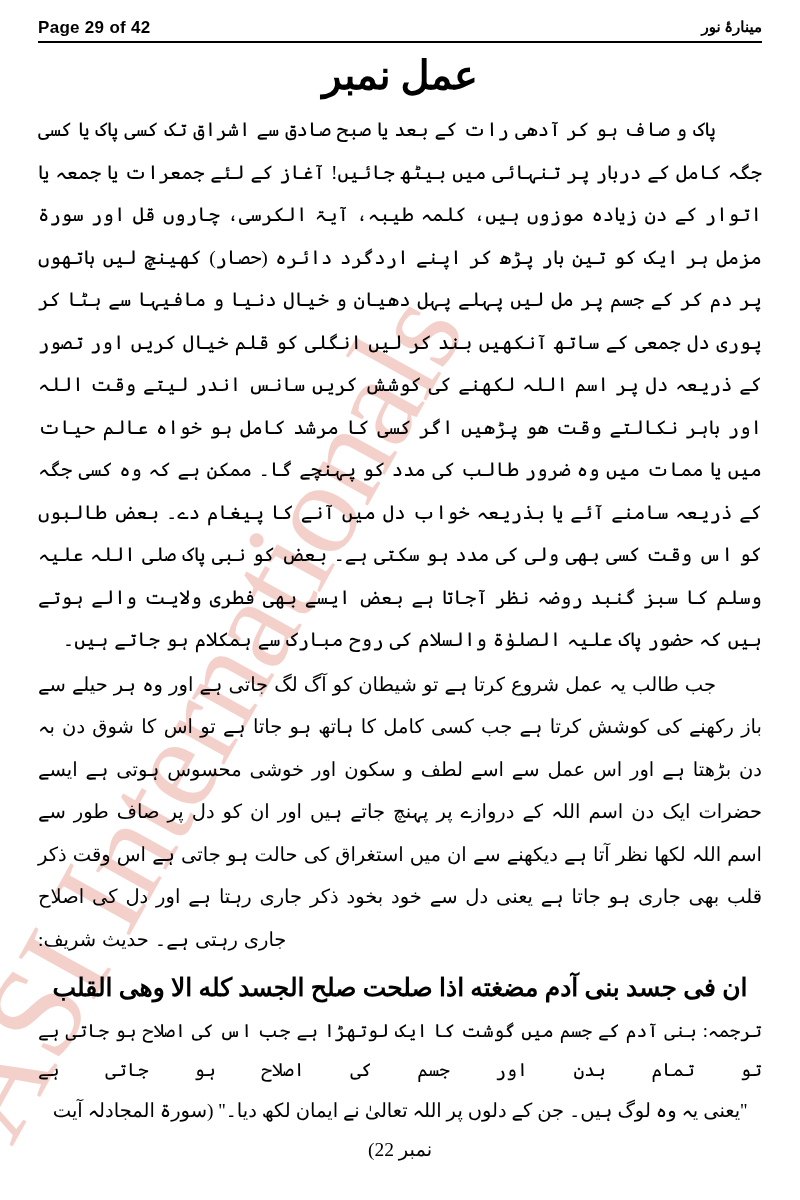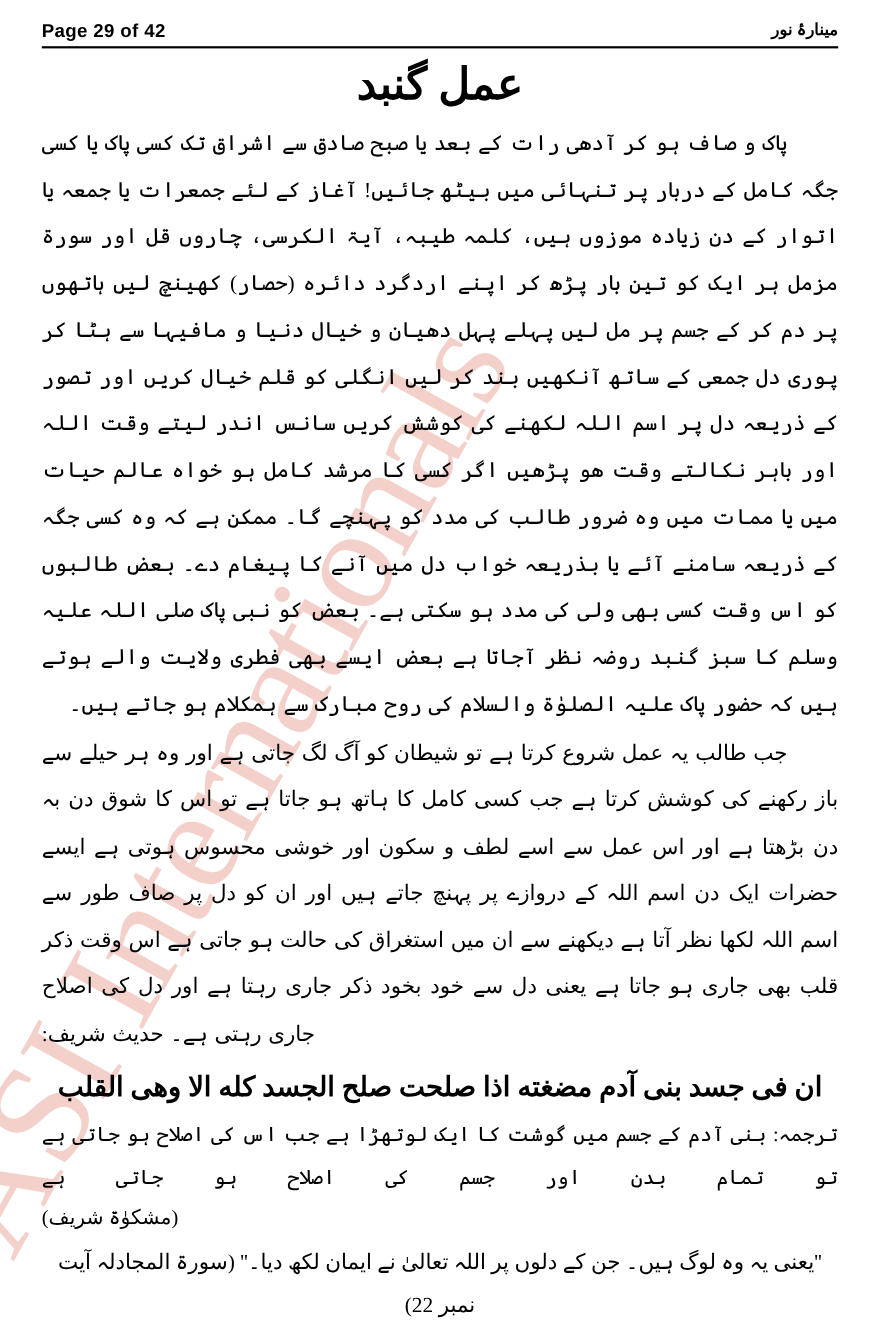--- a/index.html
+++ b/index.html
@@ -167,31 +167,30 @@
 
 <div class="page">
 
   <div class="header">
     <div class="header-page">Page 29 of 42</div>
     <div class="header-book">مینارۂ نور</div>
   </div>
 
   <div class="content">
 
-    <div class="doc-title">عمل گنبد</div>
+    <div class="doc-title">عمل نمبر</div>
 
     <p class="para indent last-right">پاک و صاف ہو کر آدھی رات کے بعد یا صبح صادق سے اشراق تک کسی پاک یا کسی جگہ کامل کے دربار پر تنہائی میں بیٹھ جائیں! آغاز کے لئے جمعرات یا جمعہ یا اتوار کے دن زیادہ موزوں ہیں، کلمہ طیبہ، آیۃ الکرسی، چاروں قل اور سورۃ مزمل ہر ایک کو تین بار پڑھ کر اپنے اردگرد دائرہ (حصار) کھینچ لیں ہاتھوں پر دم کر کے جسم پر مل لیں پہلے پہل دھیان و خیال دنیا و مافیہا سے ہٹا کر پوری دل جمعی کے ساتھ آنکھیں بند کر لیں انگلی کو قلم خیال کریں اور تصور کے ذریعہ دل پر اسم اللہ لکھنے کی کوشش کریں سانس اندر لیتے وقت اللہ اور باہر نکالتے وقت ھو پڑھیں اگر کسی کا مرشد کامل ہو خواہ عالم حیات میں یا ممات میں وہ ضرور طالب کی مدد کو پہنچے گا۔ ممکن ہے کہ وہ کسی جگہ کے ذریعہ سامنے آئے یا بذریعہ خواب دل میں آنے کا پیغام دے۔ بعض طالبوں کو اس وقت کسی بھی ولی کی مدد ہو سکتی ہے۔ بعض کو نبی پاک صلی اللہ علیہ وسلم کا سبز گنبد روضہ نظر آجاتا ہے بعض ایسے بھی فطری ولایت والے ہوتے ہیں کہ حضور پاک علیہ الصلوٰۃ والسلام کی روح مبارک سے ہمکلام ہو جاتے ہیں۔</p>
 
     <p class="para indent last-left">جب طالب یہ عمل شروع کرتا ہے تو شیطان کو آگ لگ جاتی ہے اور وہ ہر حیلے سے باز رکھنے کی کوشش کرتا ہے جب کسی کامل کا ہاتھ ہو جاتا ہے تو اس کا شوق دن بہ دن بڑھتا ہے اور اس عمل سے اسے لطف و سکون اور خوشی محسوس ہوتی ہے ایسے حضرات ایک دن اسم اللہ کے دروازے پر پہنچ جاتے ہیں اور ان کو دل پر صاف طور سے اسم اللہ لکھا نظر آتا ہے دیکھنے سے ان میں استغراق کی حالت ہو جاتی ہے اس وقت ذکر قلب بھی جاری ہو جاتا ہے یعنی دل سے خود بخود ذکر جاری رہتا ہے اور دل کی اصلاح جاری رہتی ہے۔ حدیث شریف:</p>
 
     <div class="arabic-quote">ان فى جسد بنى آدم مضغته اذا صلحت صلح الجسد كله الا وهى القلب</div>
 
     <p class="translation">ترجمہ: بنی آدم کے جسم میں گوشت کا ایک لوتھڑا ہے جب اس کی اصلاح ہو جاتی ہے تو تمام بدن اور جسم کی اصلاح ہو جاتی ہے</p>
 
-    <p class="source-line">(مشکوٰۃ شریف)</p>
 
 
     <div class="inline-line">
       <span>''یعنی یہ وہ لوگ ہیں۔ جن کے دلوں پر اللہ تعالیٰ نے ایمان لکھ دیا۔''</span>
       <span>(سورۃ المجادلہ آیت نمبر 22)</span>
     </div>
 
   </div>
 
 </div>

